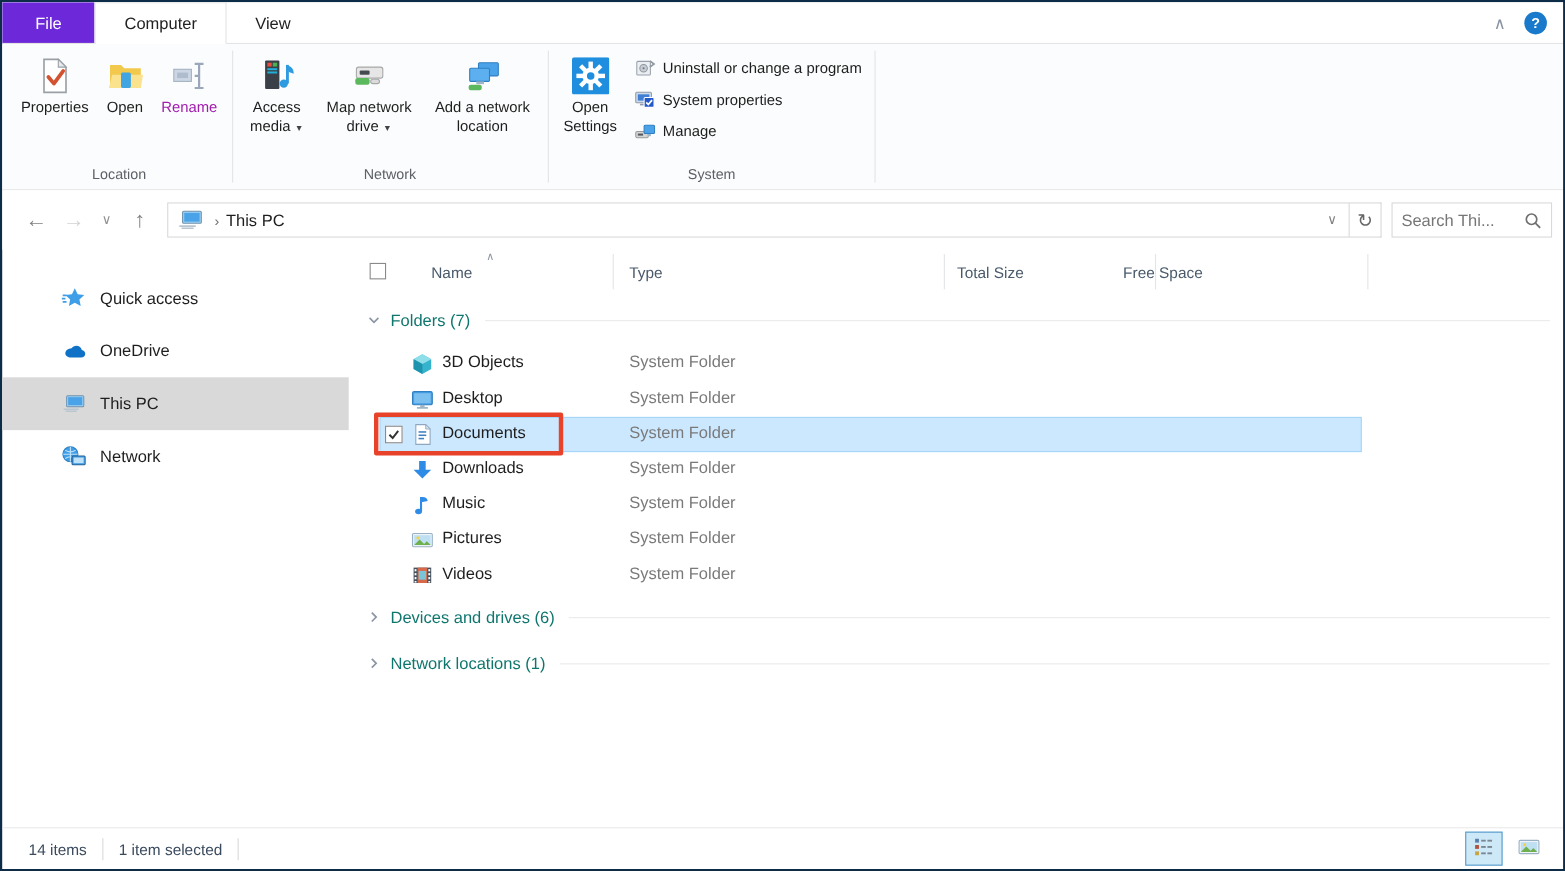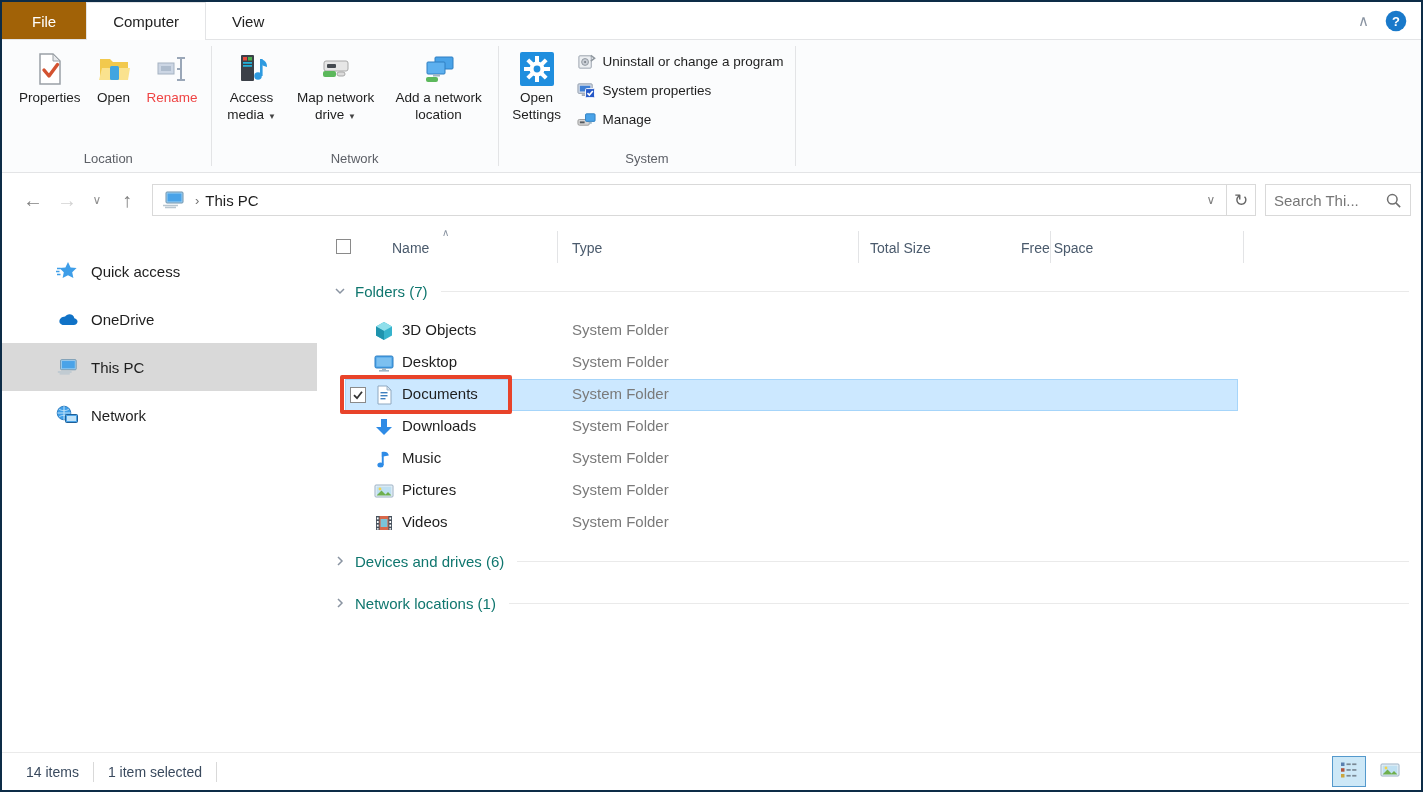--- a/index.html
+++ b/index.html
@@ -4,36 +4,36 @@
 <style>
   * { margin:0; padding:0; box-sizing:border-box; }
   html,body { width:1423px; height:792px; background:#fff; }
   body { font-family:"Liberation Sans", sans-serif; color:#1e1e1e; }
   .window { position:relative; width:1423px; height:792px; border:2px solid #0d2c47; background:#fff; display:flex; flex-direction:column; overflow:hidden; }
 
   
   .tabbar { height:38px; background:#fff; display:flex; align-items:stretch; position:relative; flex:none; }
   .tabbar::after { content:""; position:absolute; left:0; right:0; bottom:0; height:1px; background:#e3e4e6; }
   .tab { display:flex; align-items:center; padding:0 26px; font-size:15px; color:#222; cursor:default; }
-  .tab-file { background:#a16207; color:#fff; padding:0 30px; }
+  .tab-file { background:#6d28d9; color:#fff; padding:0 30px; }
   .tab-active { background:#fff; border:1px solid #e3e4e6; border-bottom:none; position:relative; z-index:2; }
   .ribbon-controls { margin-left:auto; display:flex; align-items:center; gap:16px; padding-right:14px; }
   .collapse-chevron { color:#8a94a2; font-size:15px; }
   .help-btn { width:22px; height:22px; }
 
   
   .ribbon { height:133px; background:#fbfcfd; border-bottom:1px solid #e3e4e6; display:flex; align-items:stretch; padding-left:4px; flex:none; }
   .rgroup { display:flex; flex-direction:column; }
   .rgroup-content { flex:1; display:flex; align-items:flex-start; padding:5px 6px 0; }
   .rgroup-label { text-align:center; font-size:13px; color:#5d6067; padding:2px 6px 6px; }
   .rgroup-sep { width:1px; background:#e3e4e6; margin:6px 0; }
   .bigbtn { display:flex; flex-direction:column; align-items:center; padding:3px 7px; font-size:13.5px; line-height:1.25; text-align:center; color:#1e1e1e; }
   .bigbtn .ic { height:42px; width:38px; display:flex; align-items:center; justify-content:center; }
   .bigbtn .ic svg { width:34px; height:34px; }
-  .bigbtn.disabled { color:#ef4444;justify-content:center; }
+  .bigbtn.disabled { color:#a21caf;justify-content:center; }
   .caret { font-size:8px; color:#444; }
   .w62 { max-width:68px; } .w96 { max-width:100px; } .w100 { max-width:106px; } .w58 { max-width:64px; }
   .sysgrid { display:flex; align-items:flex-start; }
   .smallcol { display:flex; flex-direction:column; gap:9px; padding:6px 6px 0 8px; }
   .smallbtn { display:flex; align-items:center; gap:7px; font-size:13.5px; color:#1e1e1e; height:20px; }
   .smallbtn .ic { width:19px; height:19px; display:flex; } .smallbtn .ic svg { width:19px; height:19px; }
 
   
   .navbar { height:54px; display:flex; align-items:center; padding:0 10px 0 14px; background:#fff; flex:none; }
   .nav-ic { width:34px; text-align:center; font-size:20px; color:#808080; flex:none; }

